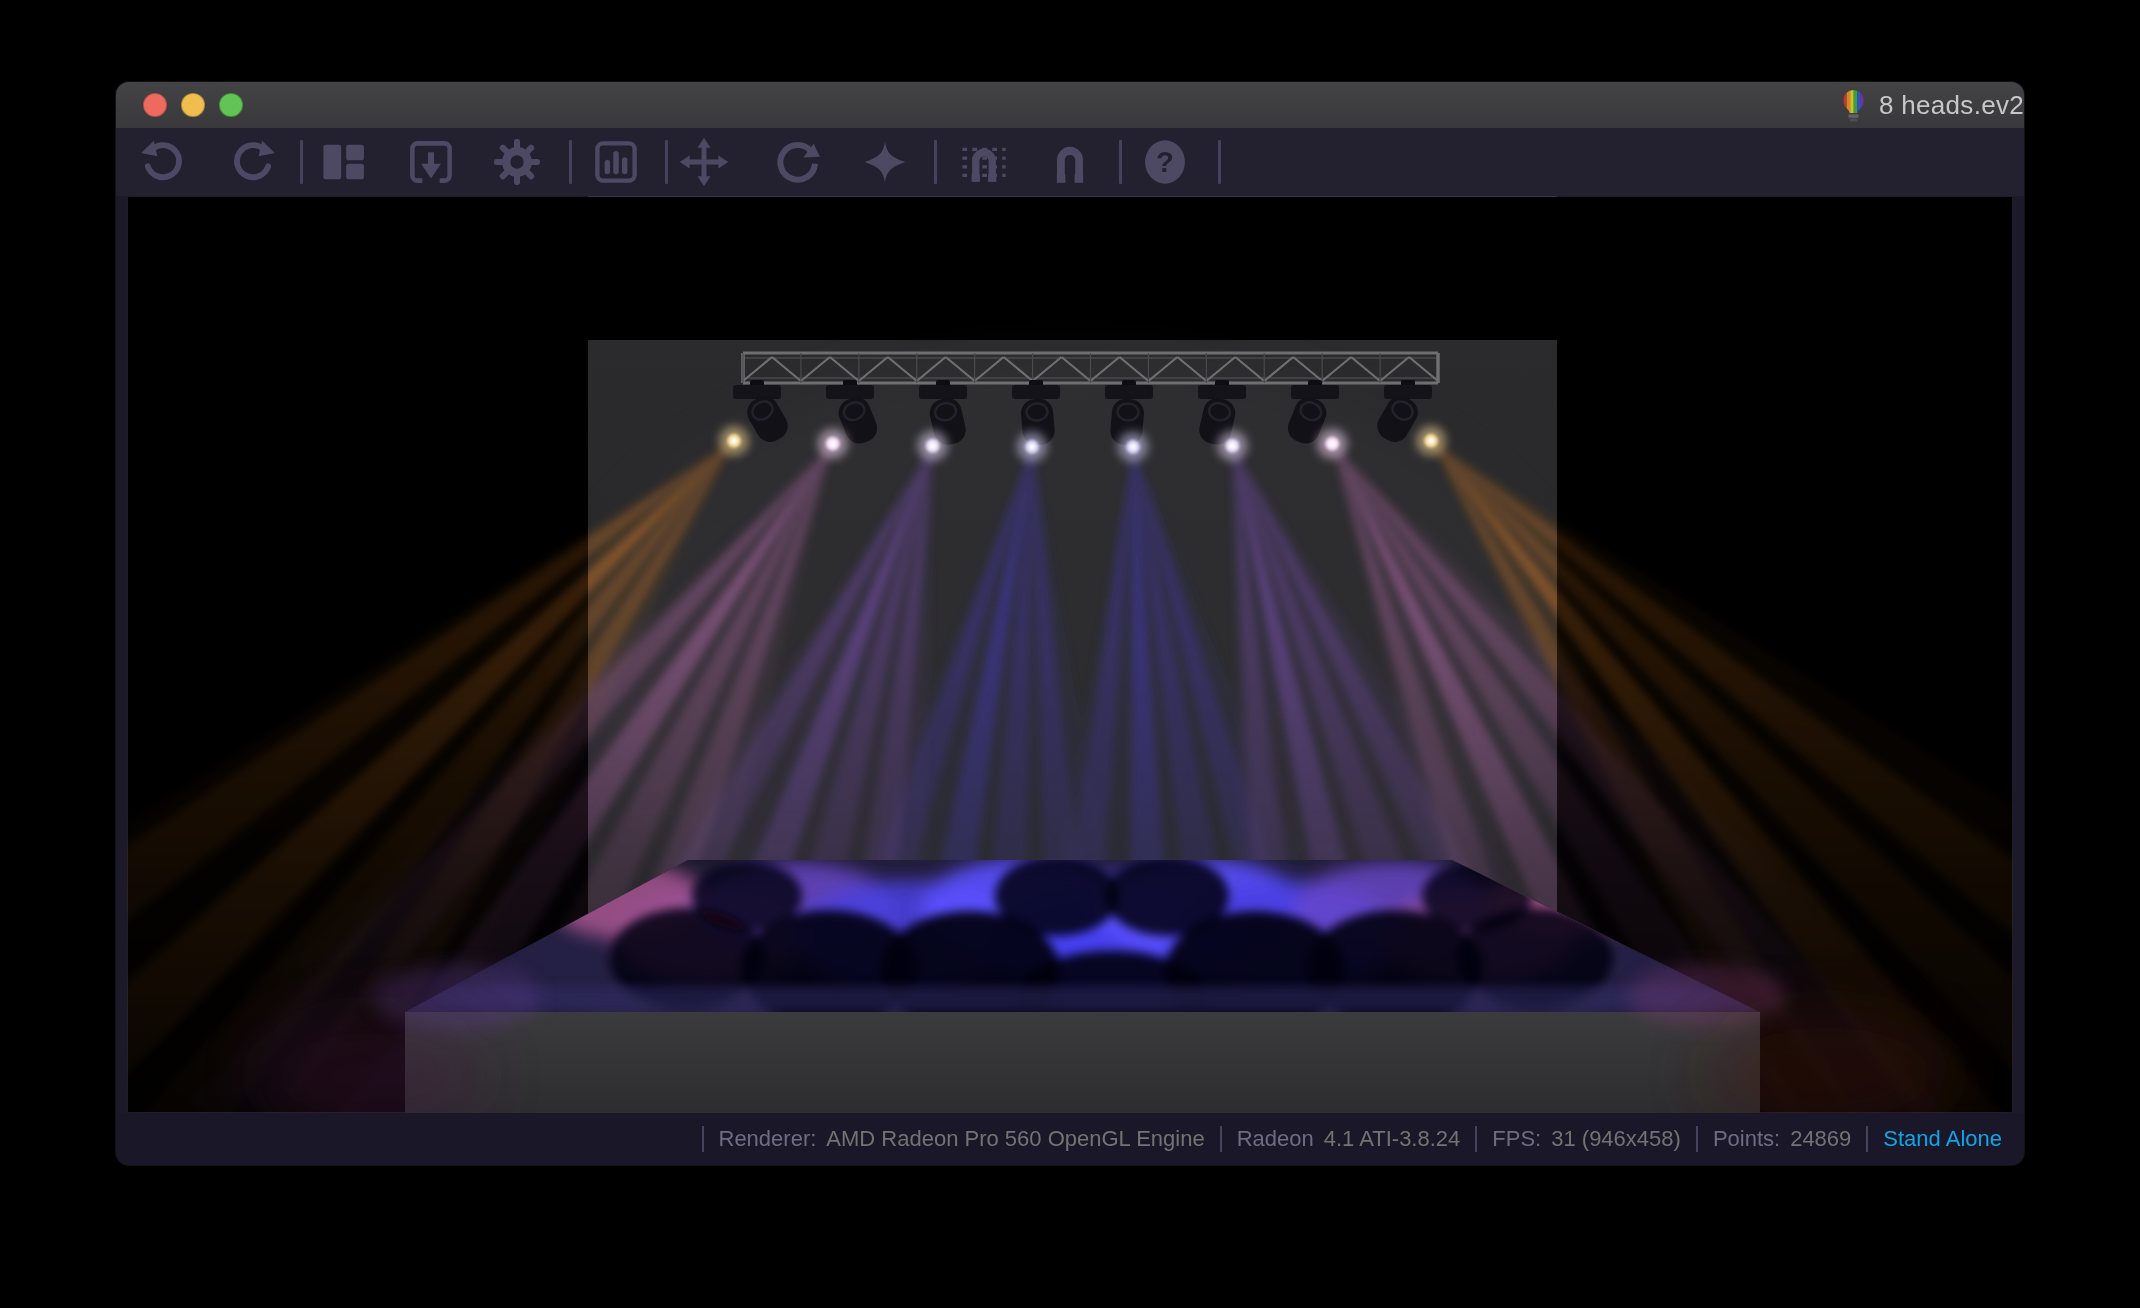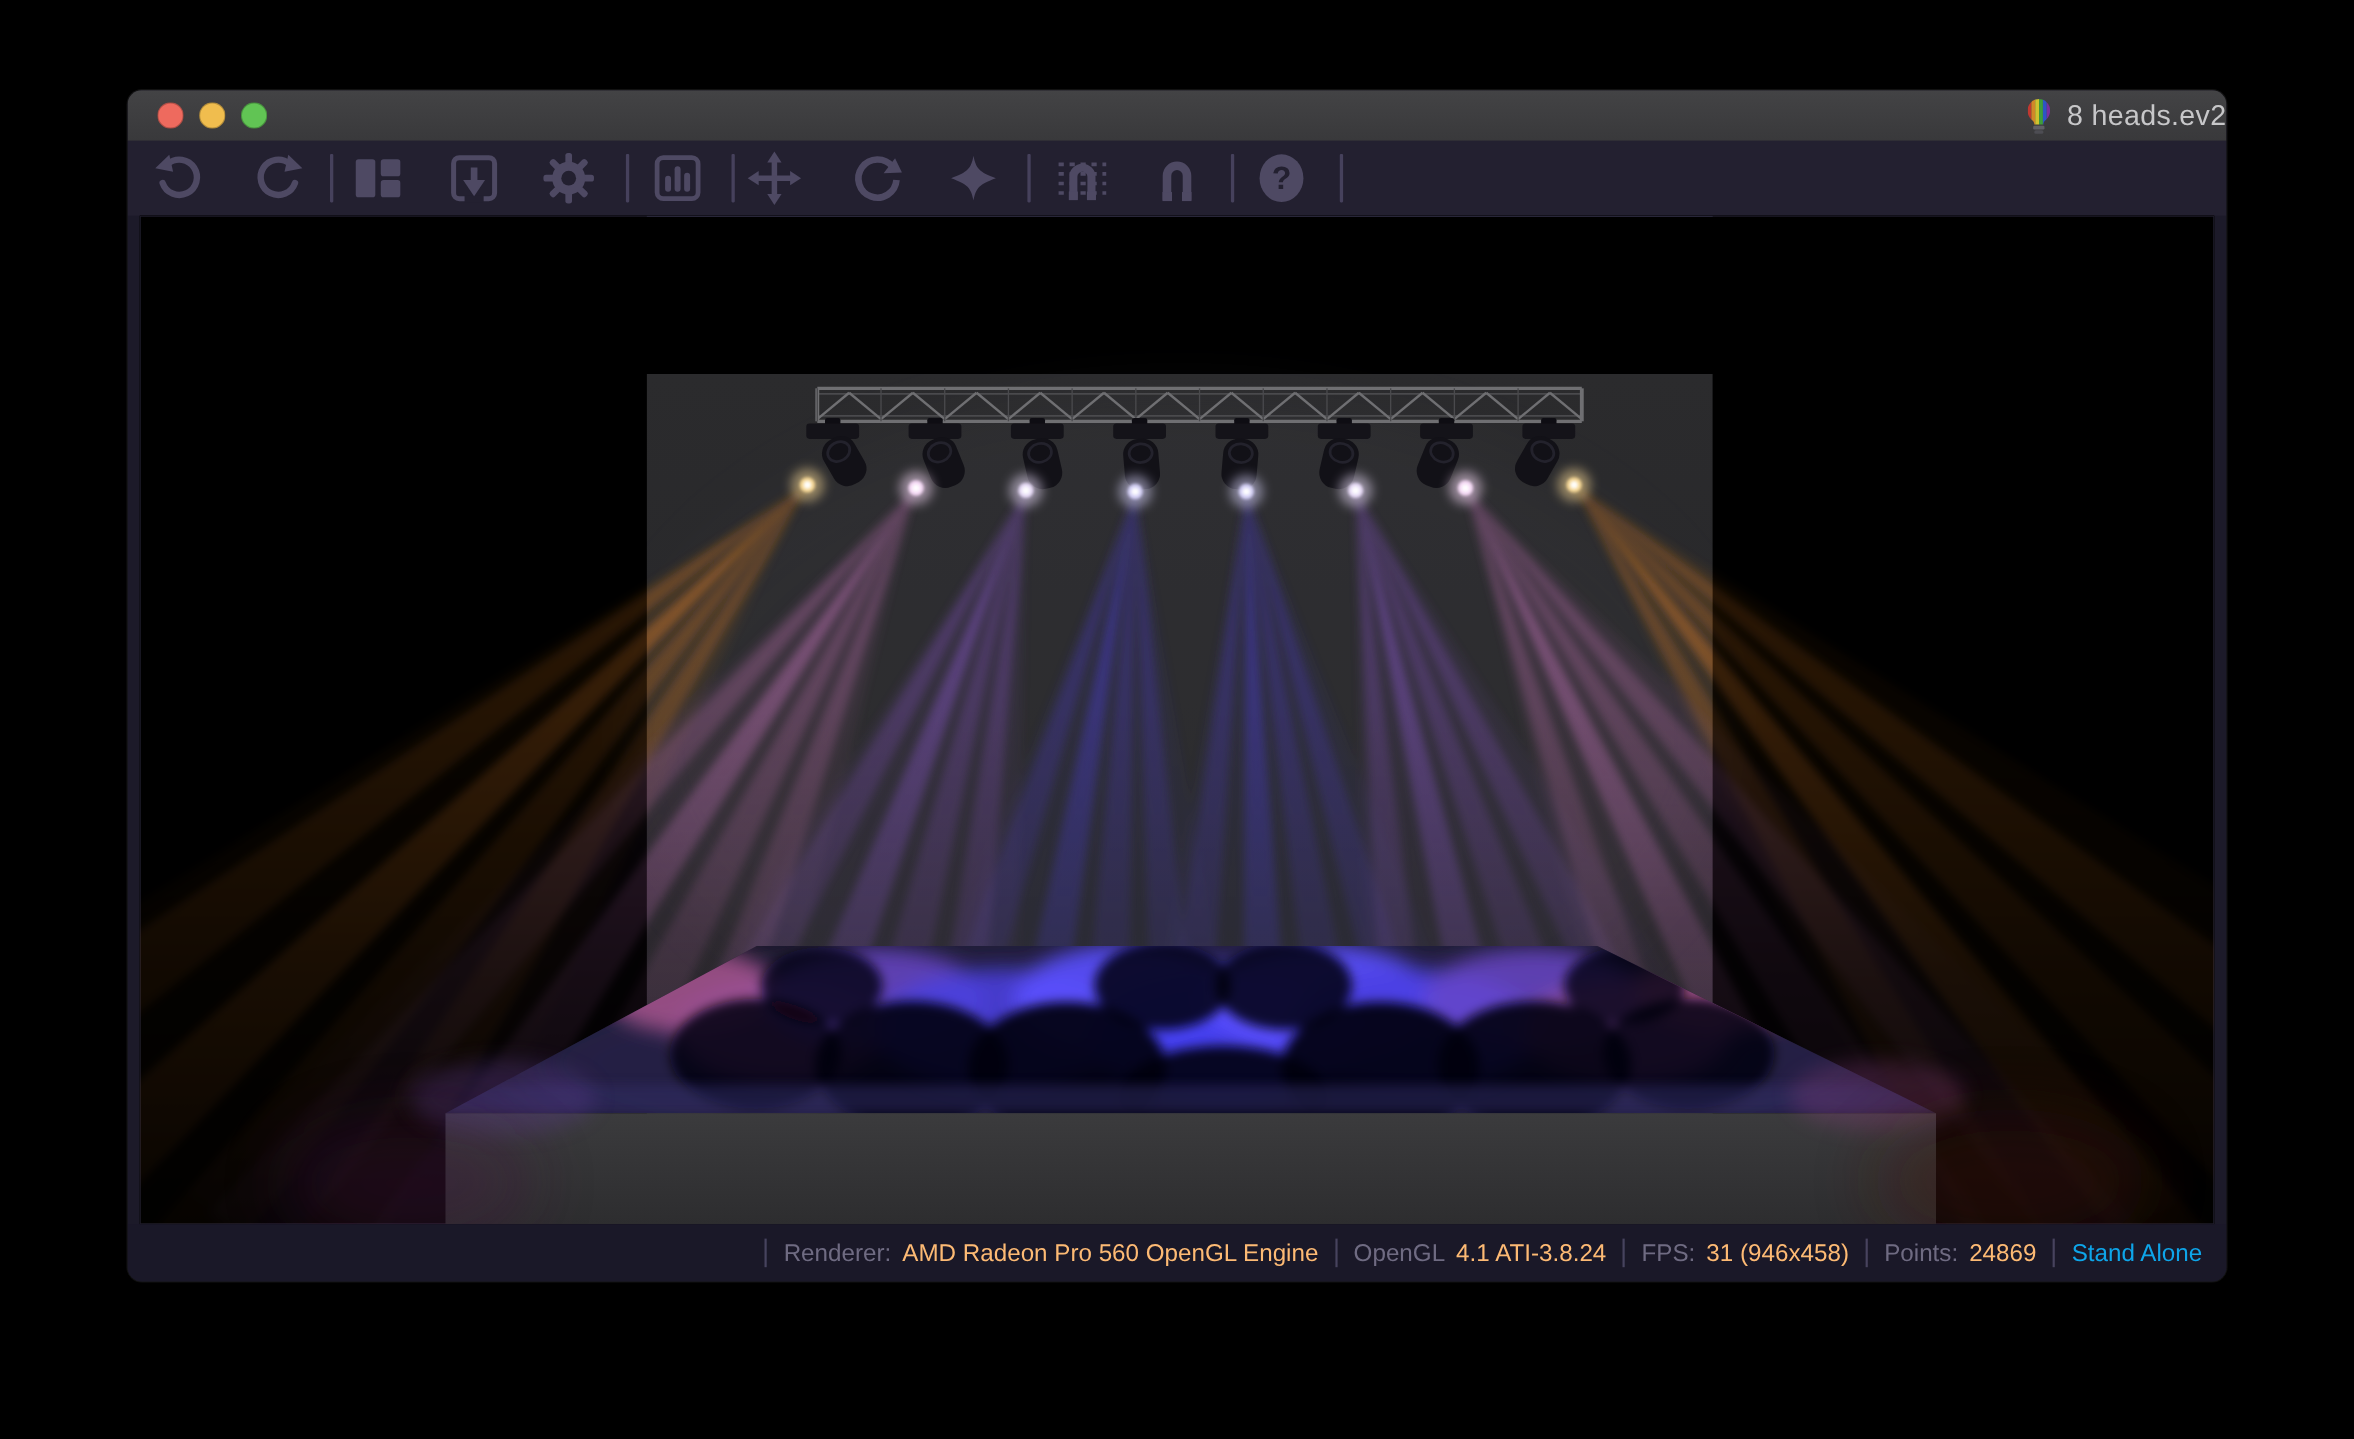--- a/index.html
+++ b/index.html
@@ -23,21 +23,21 @@
   .tb-sep{position:absolute;top:12px;width:3px;height:44px;background:#46415c;border-radius:1px;}
   
   .viewport{position:absolute;left:11px;top:114px;width:1886px;height:917px;background:#000;
             box-shadow:inset 0 0 0 1px #36334c;}
   
   .statusbar{position:absolute;left:0;top:1031px;width:100%;height:52px;background:#1a1828;
              display:flex;align-items:center;justify-content:flex-end;padding-right:22px;
              box-sizing:border-box;font-size:22px;white-space:nowrap;}
   .st-sep{width:2px;height:26px;background:#47435e;margin:0 15px;flex:none;}
   .st-label{color:#6f6b82;}
-  .st-value{color:#fdba74;margin-left:10px;}
+  .st-value{color:#737373;margin-left:10px;}
   .st-mode{color:#0ea5e9;}
 </style>
 </head>
 <body>
 
 <div class="screen">
   <div class="window">
 
     <div class="titlebar">
       <div class="traffic">
@@ -465,21 +465,21 @@
           <ellipse cx="1700" cy="878" rx="125" ry="66" fill="#3f130a" opacity="0.4" filter="url(#bigblur)"></ellipse>
         </g>
       </svg>
     </div>
 
     <div class="statusbar">
       <div class="st-sep"></div>
       <span class="st-label">Renderer:</span>
       <span class="st-value">AMD Radeon Pro 560 OpenGL Engine</span>
       <div class="st-sep"></div>
-      <span class="st-label">OpenGL</span>
+      <span class="st-label">Radeon</span>
       <span class="st-value">4.1 ATI-3.8.24</span>
       <div class="st-sep"></div>
       <span class="st-label">FPS:</span>
       <span class="st-value">31 (946x458)</span>
       <div class="st-sep"></div>
       <span class="st-label">Points:</span>
       <span class="st-value">24869</span>
       <div class="st-sep"></div>
       <span class="st-mode">Stand Alone</span>
     </div>

